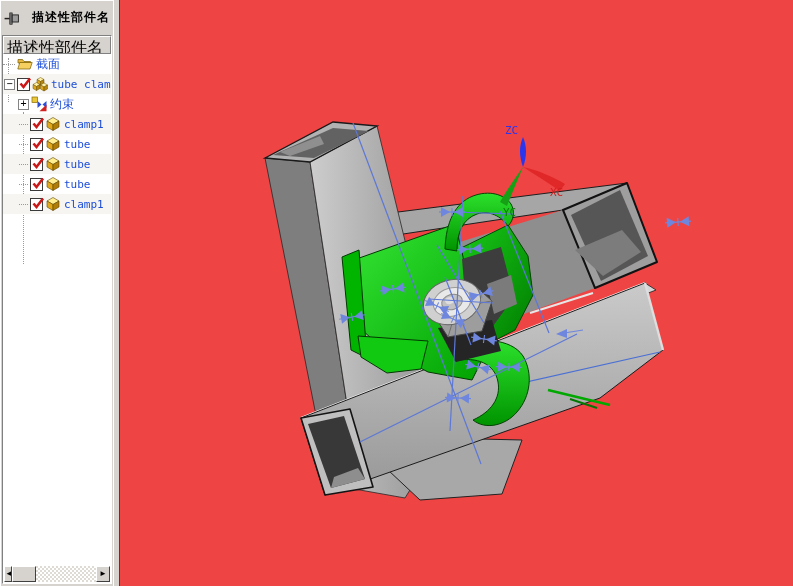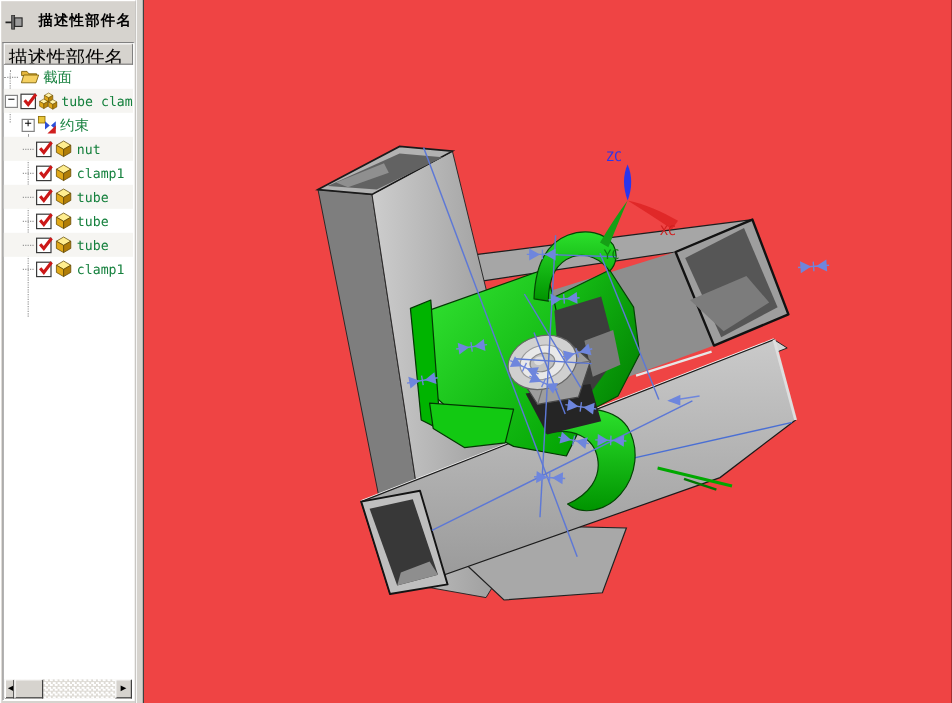--- a/index.html
+++ b/index.html
@@ -17,21 +17,21 @@
           color:#000;letter-spacing:1px;white-space:nowrap;}
   .treewrap{position:absolute;left:1px;top:34px;width:110px;bottom:2px;
             background:#fff;border:1px solid;border-color:#808080 #fff #fff #808080;
             box-sizing:border-box;overflow:hidden;}
   .thead{height:18px;background:#d6d3ce;border:1px solid;
          border-color:#fff #808080 #808080 #fff;box-sizing:border-box;
          font-size:16px;color:#000;padding:1px 0 0 3px;white-space:nowrap;overflow:hidden;}
   .tbody{position:relative;}
   .row{height:20px;display:flex;align-items:center;white-space:nowrap;position:relative;}
   .row:nth-child(even){background:#f6f5f2;}
-  .lbl{color:#15803d;margin-left:3px;}
+  .lbl{color:#1d4ed8;margin-left:3px;}
   .mono{font-family:"DejaVu Sans Mono","Liberation Mono",monospace;font-size:11px;}
   .cjk{font-size:12px;}
   .stub{border-top:1px dotted #9a9a9a;height:0;}
   .s0{width:12px;}
   .s1{width:9px;margin-left:16px;}
   .expander{width:11px;height:11px;box-sizing:border-box;border:1px solid #848484;
             background:#fff;font-size:10px;line-height:8px;text-align:center;
             color:#000;font-family:"DejaVu Sans Mono",monospace;flex:0 0 auto;}
   .cb{width:13px;height:13px;box-sizing:border-box;border:1px solid #3a3a3a;
       background:#fff;position:relative;margin-left:2px;flex:0 0 auto;}
@@ -121,36 +121,20 @@
           <span class="expander" style="margin-left:15px">+</span>
           <svg class="nicon" viewBox="0 0 16 16">
             <rect x="1" y="1" width="5.5" height="5.5" fill="#e9c63a" stroke="#8a6a00" stroke-width="0.7"></rect>
             <path d="M6.5,5 L10.5,8.5 L6.5,12 Z" fill="#2b4fd8"></path>
             <path d="M15.5,5 L11.5,8.5 L15.5,12 Z" fill="#2b4fd8"></path>
             <path d="M8.5,15.2 L15.5,15.2 L15.5,8.5 Z" fill="#d02020"></path>
           </svg>
           <span class="lbl cjk">约束</span>
         </div>
 
-        <div class="row">
-          <span class="stub s1"></span>
-          <span class="cb">
-            <svg width="14" height="14" viewBox="0 0 14 14">
-              <path d="M2.5,7.5 L5.5,11 L12,2.5" stroke="#cc1818" stroke-width="2.6" fill="none"></path>
-              </svg>
-          </span>
-          <svg class="nicon" viewBox="0 0 16 16">
-            <g stroke="#5f4500" stroke-width="0.6">
-              <path d="M2,5 L8,1.5 L14,5 L8,8.5 Z" fill="#ffee90"></path>
-              <path d="M2,5 L8,8.5 V14.5 L2,11 Z" fill="#e0a818"></path>
-              <path d="M14,5 L8,8.5 V14.5 L14,11 Z" fill="#b07d08"></path>
-            </g>
-          </svg>
-          <span class="lbl mono">nut</span>
-        </div>
 
 
         <div class="row">
           <span class="stub s1"></span>
           <span class="cb">
             <svg width="14" height="14" viewBox="0 0 14 14">
               <path d="M2.5,7.5 L5.5,11 L12,2.5" stroke="#cc1818" stroke-width="2.6" fill="none"></path>
               </svg>
           </span>
           <svg class="nicon" viewBox="0 0 16 16">

